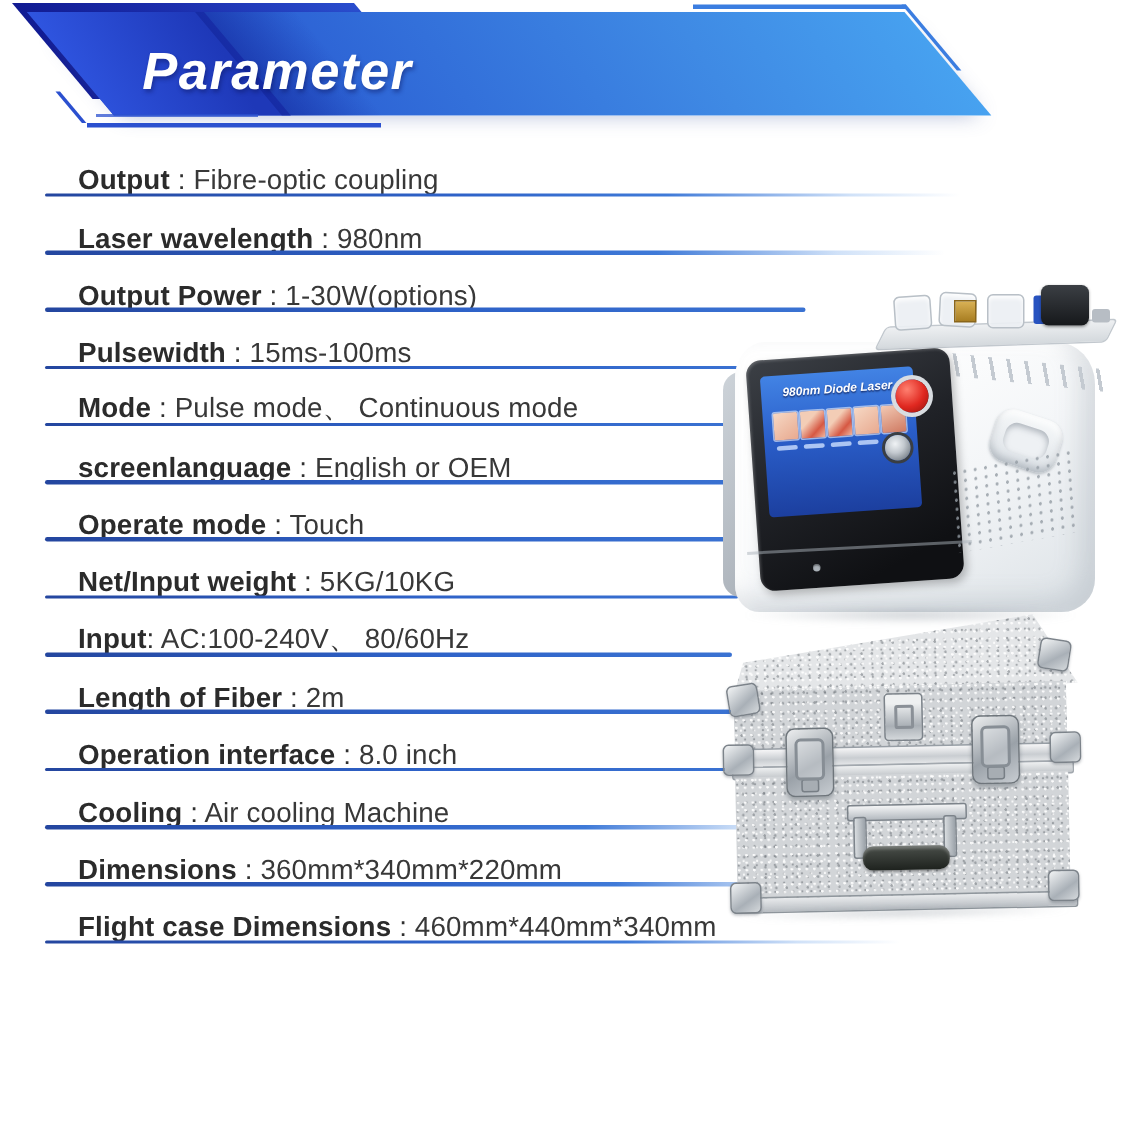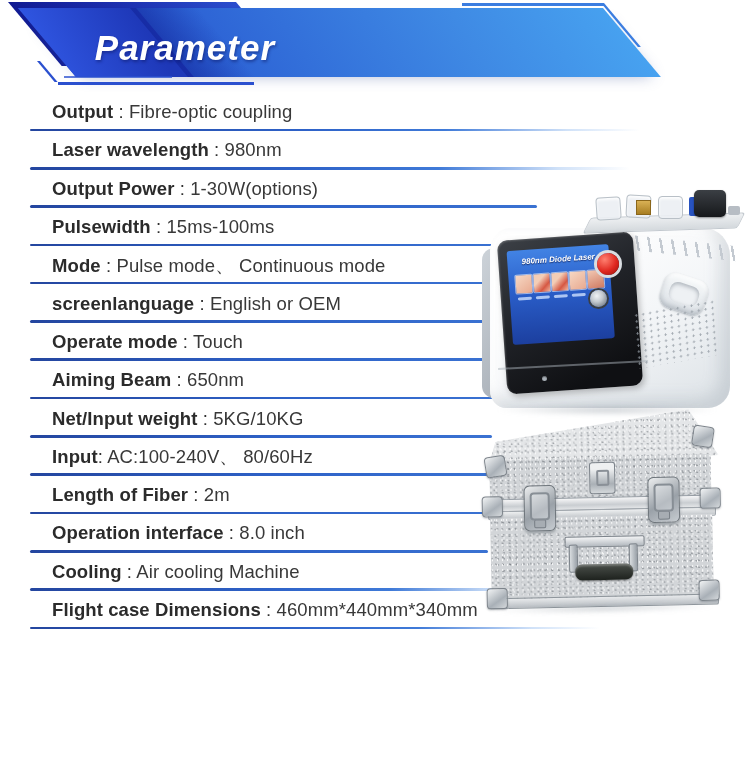--- a/index.html
+++ b/index.html
@@ -23,21 +23,21 @@
     text-shadow:1px 2px 3px rgba(10,20,90,.45);white-space:nowrap;}
   .echo{position:absolute;background:#3b7de0;}
   .echo-top-h{left:462px;top:3px;width:142px;height:3px;}
   .echo-top-d{left:601px;top:3px;width:3px;height:44px;transform:skewX(40deg);transform-origin:0 0;}
   .echo-bot-h{left:58px;top:82px;width:196px;height:3px;background:#2b50cf;}
   .echo-bot-d{left:37px;top:61px;width:3px;height:21px;transform:skewX(40deg);transform-origin:0 0;background:#2b50cf;}
   .echo-bot-h2{left:64px;top:76px;width:108px;height:2px;background:#2b50cf;opacity:.75;}
 
   
   .param-table{position:absolute;left:30px;top:93px;width:618px;}
-  .prow{position:relative;height:38.3px;display:flex;align-items:center;}
+  .prow{position:relative;height:38.3px;display:flex;align-items:flex-end;}
   .ptext{padding-left:22px;font-size:18.5px;color:#303030;white-space:nowrap;letter-spacing:.1px;}
   .plabel{font-weight:700;color:#2b2b2b;}
   .pvalue{font-weight:400;color:#383838;}
   .pline{position:absolute;left:0;bottom:0;height:2.6px;border-radius:2px;}
   .pline.fade{background:linear-gradient(90deg,#24469f 0%,#2e62c8 45%,#3f7ad8 68%,rgba(120,170,235,.35) 88%,rgba(255,255,255,0) 100%);}
   .pline.cut{background:linear-gradient(90deg,#24469f 0%,#2e62c8 55%,#3a72d2 100%);}
 
   
   .machine{position:absolute;left:476px;top:186px;width:272px;height:240px;}
   .m-sidestrip{position:absolute;left:6px;top:62px;width:24px;height:150px;border-radius:14px;
@@ -212,26 +212,20 @@
       <div class="pline cut" style="width: 470px;"></div>
     </div>
 
     <div class="prow">
       <div class="ptext">
         <span class="plabel">Operate mode</span><span class="psep"> : </span><span class="pvalue">Touch</span>
       </div>
       <div class="pline cut" style="width: 462px;"></div>
     </div>
 
-    <div class="prow">
-      <div class="ptext">
-        <span class="plabel">Aiming Beam</span><span class="psep"> : </span><span class="pvalue">650nm</span>
-      </div>
-      <div class="pline cut" style="width: 472px;"></div>
-    </div>
 
     <div class="prow">
       <div class="ptext">
         <span class="plabel">Net/Input weight</span><span class="psep"> : </span><span class="pvalue">5KG/10KG</span>
       </div>
       <div class="pline cut" style="width: 462px;"></div>
     </div>
 
     <div class="prow">
       <div class="ptext">
@@ -254,20 +248,26 @@
       <div class="pline cut" style="width: 458px;"></div>
     </div>
 
     <div class="prow">
       <div class="ptext">
         <span class="plabel">Cooling</span><span class="psep"> : </span><span class="pvalue">Air cooling Machine</span>
       </div>
       <div class="pline fade" style="width: 530px;"></div>
     </div>
 
+    <div class="prow">
+      <div class="ptext">
+        <span class="plabel">Dimensions</span><span class="psep"> : </span><span class="pvalue">360mm*340mm*220mm</span>
+      </div>
+      <div class="pline fade" style="width: 560px;"></div>
+    </div>
 
     <div class="prow">
       <div class="ptext">
         <span class="plabel">Flight case Dimensions</span><span class="psep"> : </span><span class="pvalue">460mm*440mm*340mm</span>
       </div>
       <div class="pline fade" style="width: 570px;"></div>
     </div>
   </section>
 
   <figure class="machine" style="margin:0;">

